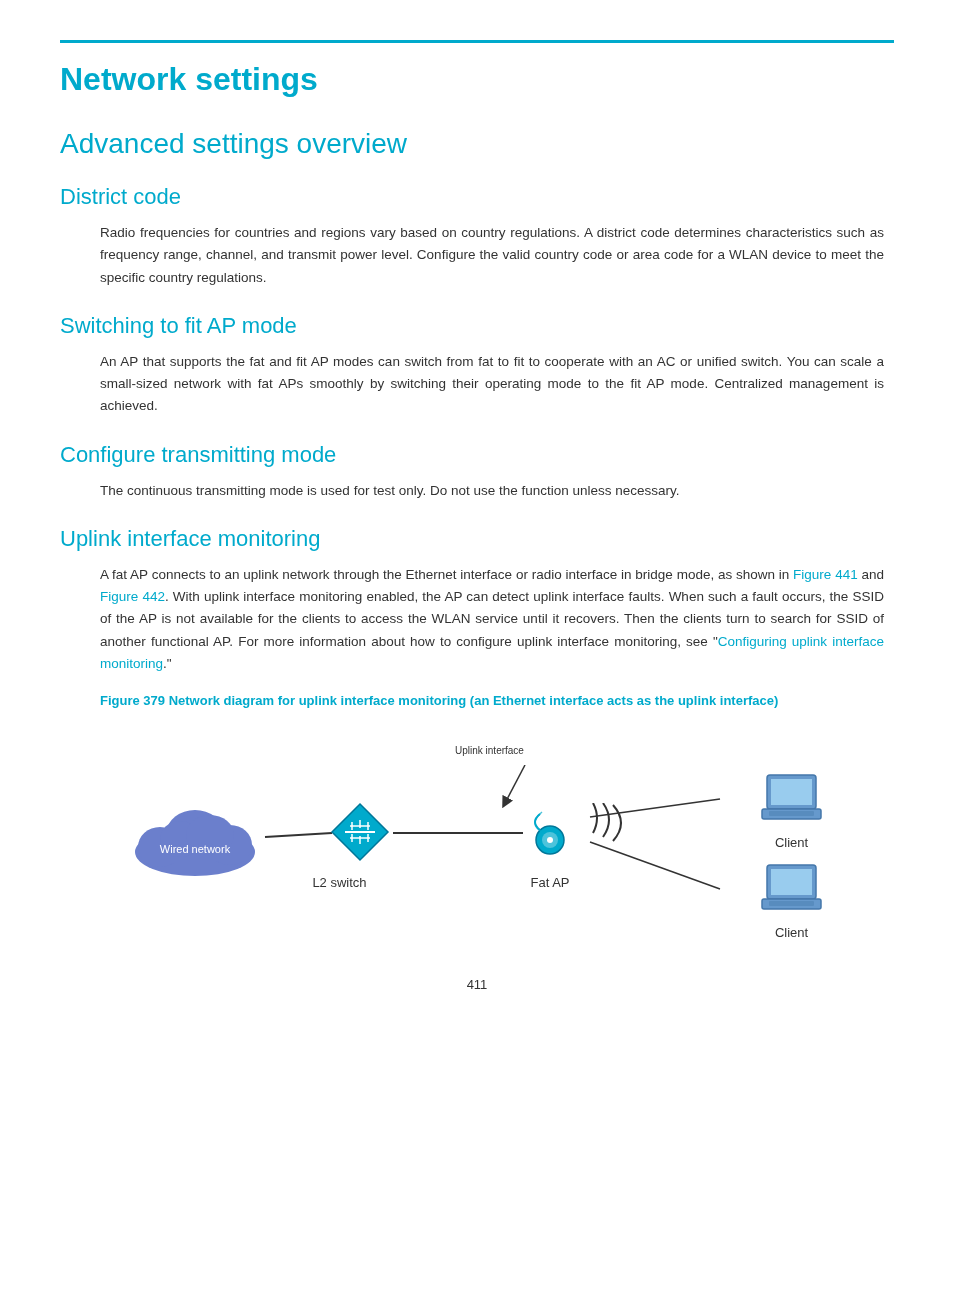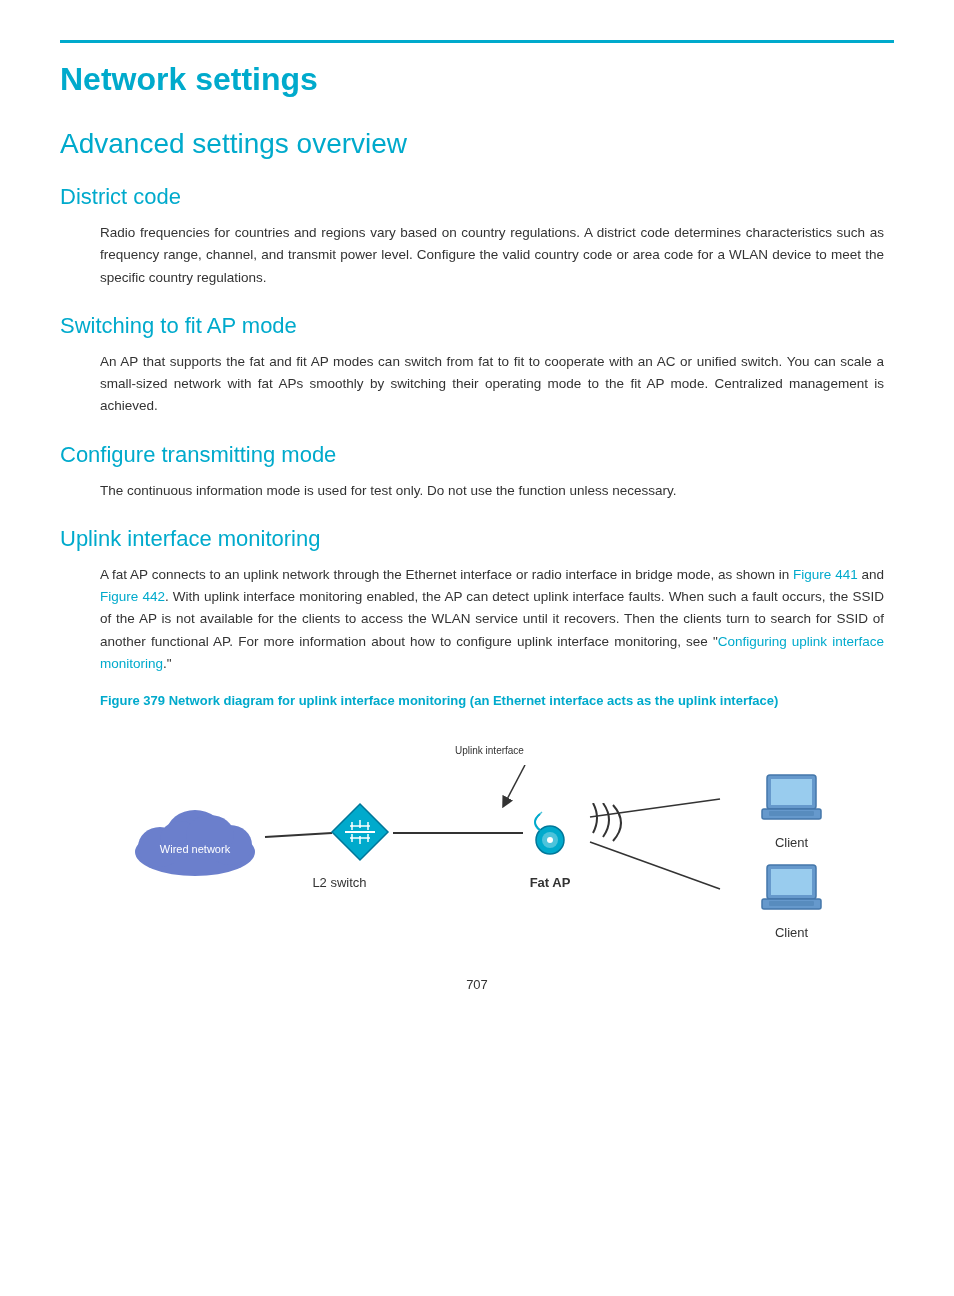--- a/index.html
+++ b/index.html
@@ -110,21 +110,20 @@
     }
 
     .ap-label {
       position: absolute;
       left: 415px;
       top: 148px;
       font-size: 13px;
       color: #333;
       text-align: center;
       width: 70px;
-      font-weight: bold;
     }
 
     
     .client1 {
       position: absolute;
       right: 60px;
       top: 40px;
       width: 65px;
       height: 65px;
     }
@@ -171,21 +170,21 @@
 
 <h2 class="section-title-large">Advanced settings overview</h2>
 
 <h3 class="section-title-medium">District code</h3>
 <p class="body-text">Radio frequencies for countries and regions vary based on country regulations. A district code determines characteristics such as frequency range, channel, and transmit power level. Configure the valid country code or area code for a WLAN device to meet the specific country regulations.</p>
 
 <h3 class="section-title-medium">Switching to fit AP mode</h3>
 <p class="body-text">An AP that supports the fat and fit AP modes can switch from fat to fit to cooperate with an AC or unified switch. You can scale a small-sized network with fat APs smoothly by switching their operating mode to the fit AP mode. Centralized management is achieved.</p>
 
 <h3 class="section-title-medium">Configure transmitting mode</h3>
-<p class="body-text">The continuous information mode is used for test only. Do not use the function unless necessary.</p>
+<p class="body-text">The continuous transmitting mode is used for test only. Do not use the function unless necessary.</p>
 
 <h3 class="section-title-medium">Uplink interface monitoring</h3>
 <p class="body-text">
   <span>A fat AP connects to an uplink network through the Ethernet interface or radio interface in bridge mode, as shown in </span><a class="link">Figure 441</a><span> and </span><a class="link">Figure 442</a><span>. With uplink interface monitoring enabled, the AP can detect uplink interface faults. When such a fault occurs, the SSID of the AP is not available for the clients to access the WLAN service until it recovers. Then the clients turn to search for SSID of another functional AP. For more information about how to configure uplink interface monitoring, see "</span><a class="link">Configuring uplink interface monitoring</a><span>."</span>
 </p>
 
 <p class="figure-caption">Figure 379 Network diagram for uplink interface monitoring (an Ethernet interface acts as the uplink interface)</p>
 
 <div class="diagram-area">
 
@@ -272,13 +271,13 @@
   <svg class="client2" viewBox="0 0 65 65">
     <rect x="8" y="8" width="49" height="34" rx="3" fill="#6699cc" stroke="#4477aa" stroke-width="1.5"></rect>
     <rect x="12" y="12" width="41" height="26" fill="#99ccee"></rect>
     <rect x="3" y="42" width="59" height="10" rx="2" fill="#6699cc" stroke="#4477aa" stroke-width="1.5"></rect>
     <rect x="10" y="44" width="45" height="5" rx="1" fill="#4477aa" opacity="0.4"></rect>
   </svg>
   <div class="client2-label">Client</div>
 
 </div>
 
-<p class="page-number">707</p>
+<p class="page-number">411</p>
 
 </body></html>

